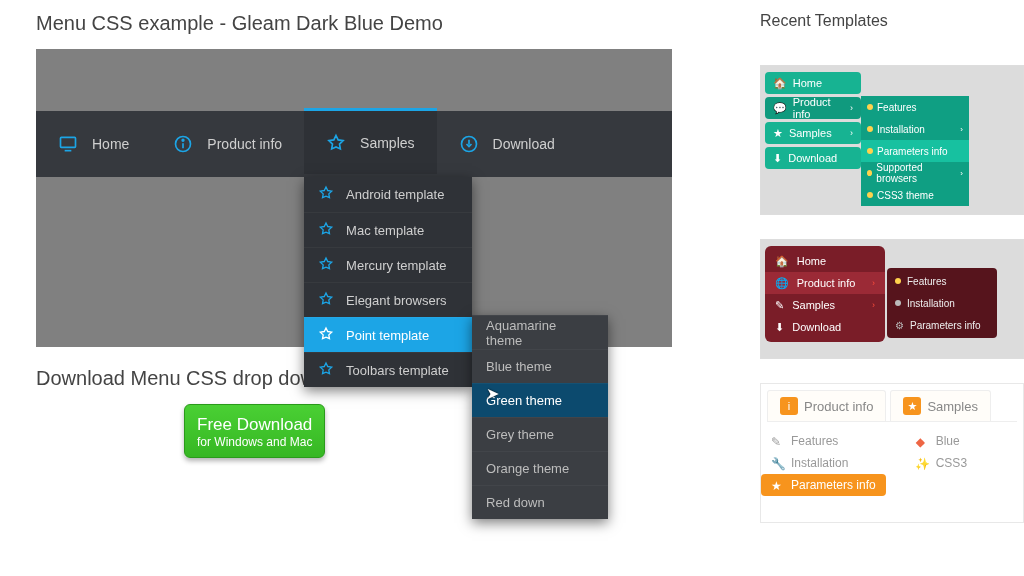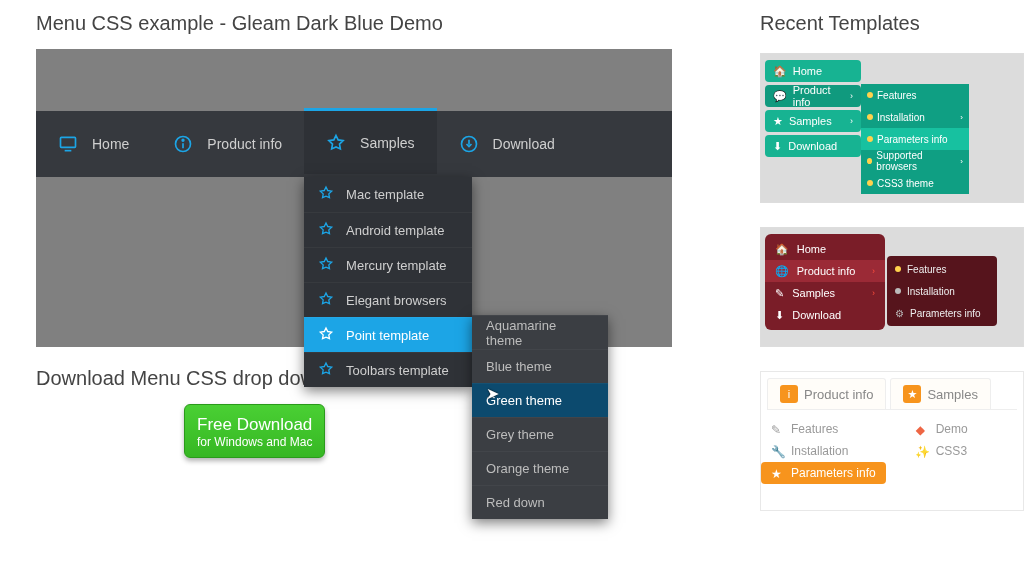--- a/index.html
+++ b/index.html
@@ -1,19 +1,19 @@
 <!DOCTYPE html>
 <html><head>
 <meta charset="utf-8">
 <style>
   * { margin: 0; padding: 0; box-sizing: border-box; }
   body { font-family: Arial, Helvetica, sans-serif; background: #fff; color: #333; width: 1024px; height: 576px; overflow: hidden; position: relative; }
   h2.page-title { font-size: 20px; font-weight: 400; color: #444; margin: 12px 0 14px 36px; }
   h2.section-title { font-size: 20px; font-weight: 400; color: #444; margin: 20px 0 14px 36px; }
-  h2.side-title { font-size: 20px; font-weight: 400; color: #444; margin: 12px 0 18px 0; }
+  h2.side-title { font-size: 16px; font-weight: 400; color: #444; margin: 12px 0 35px 0; }
 
   
   .preview-stage { background: #808080; width: 636px; height: 298px; margin-left: 36px; position: relative; }
   .main-menu { position: absolute; left: 0; top: 62px; width: 100%; height: 66px; background: #36393e; display: flex; }
   .main-item { display: flex; align-items: center; justify-content: center; gap: 14px; height: 66px; padding: 0 22px; color: #cfcfcf; font-size: 14px; cursor: pointer; }
   .main-item .mi-icon { display: inline-flex; align-items: center; justify-content: center; width: 20px; height: 20px; }
   .main-item.selected { background: #2e3136; border-top: 3px solid #1ca5e6; margin-top: -3px; position: relative; }
 
   
   .dropdown { position: absolute; top: 66px; left: 0; width: 168px; background: #2f3237; box-shadow: 0 4px 12px rgba(0,0,0,.5); }
@@ -105,27 +105,27 @@
             <path d="M12 3l2.6 5.3 5.9.9-4.3 4.1 1 5.8L12 16.8 6.8 19.1l1-5.8L3.5 9.2l5.9-.9L12 3z"></path>
           </svg>
       </span>
       <span>Samples</span>
 
       <div class="dropdown">
         <div class="d-item">
           <span><svg viewBox="0 0 24 24" width="16" height="16" fill="none" stroke="#1ca5e6" stroke-width="2">
                 <path d="M12 3l2.6 5.3 5.9.9-4.3 4.1 1 5.8L12 16.8 6.8 19.1l1-5.8L3.5 9.2l5.9-.9L12 3z"></path>
               </svg></span>
+          <span>Android template</span>
+        </div>
+        <div class="d-item">
+          <span><svg viewBox="0 0 24 24" width="16" height="16" fill="none" stroke="#1ca5e6" stroke-width="2">
+                <path d="M12 3l2.6 5.3 5.9.9-4.3 4.1 1 5.8L12 16.8 6.8 19.1l1-5.8L3.5 9.2l5.9-.9L12 3z"></path>
+              </svg></span>
           <span>Mac template</span>
-        </div>
-        <div class="d-item">
-          <span><svg viewBox="0 0 24 24" width="16" height="16" fill="none" stroke="#1ca5e6" stroke-width="2">
-                <path d="M12 3l2.6 5.3 5.9.9-4.3 4.1 1 5.8L12 16.8 6.8 19.1l1-5.8L3.5 9.2l5.9-.9L12 3z"></path>
-              </svg></span>
-          <span>Android template</span>
         </div>
         <div class="d-item">
           <span><svg viewBox="0 0 24 24" width="16" height="16" fill="none" stroke="#1ca5e6" stroke-width="2">
                 <path d="M12 3l2.6 5.3 5.9.9-4.3 4.1 1 5.8L12 16.8 6.8 19.1l1-5.8L3.5 9.2l5.9-.9L12 3z"></path>
               </svg></span>
           <span>Mercury template</span>
         </div>
         <div class="d-item">
           <span><svg viewBox="0 0 24 24" width="16" height="16" fill="none" stroke="#1ca5e6" stroke-width="2">
                 <path d="M12 3l2.6 5.3 5.9.9-4.3 4.1 1 5.8L12 16.8 6.8 19.1l1-5.8L3.5 9.2l5.9-.9L12 3z"></path>
@@ -299,21 +299,21 @@
             <span>Installation</span>
           </div>
         <div class="or-li sel">
             <span class="tiny-ico">★</span>
             <span>Parameters info</span>
           </div>
       </div>
       <div class="or-list">
         <div class="or-li">
             <span class="tiny-ico" style="color:#e64;">◆</span>
-            <span>Demo</span>
+            <span>Blue</span>
           </div>
         <div class="or-li">
             <span class="tiny-ico">✨</span>
             <span>CSS3</span>
           </div>
       </div>
     </div>
   </div>
 </div>
 

